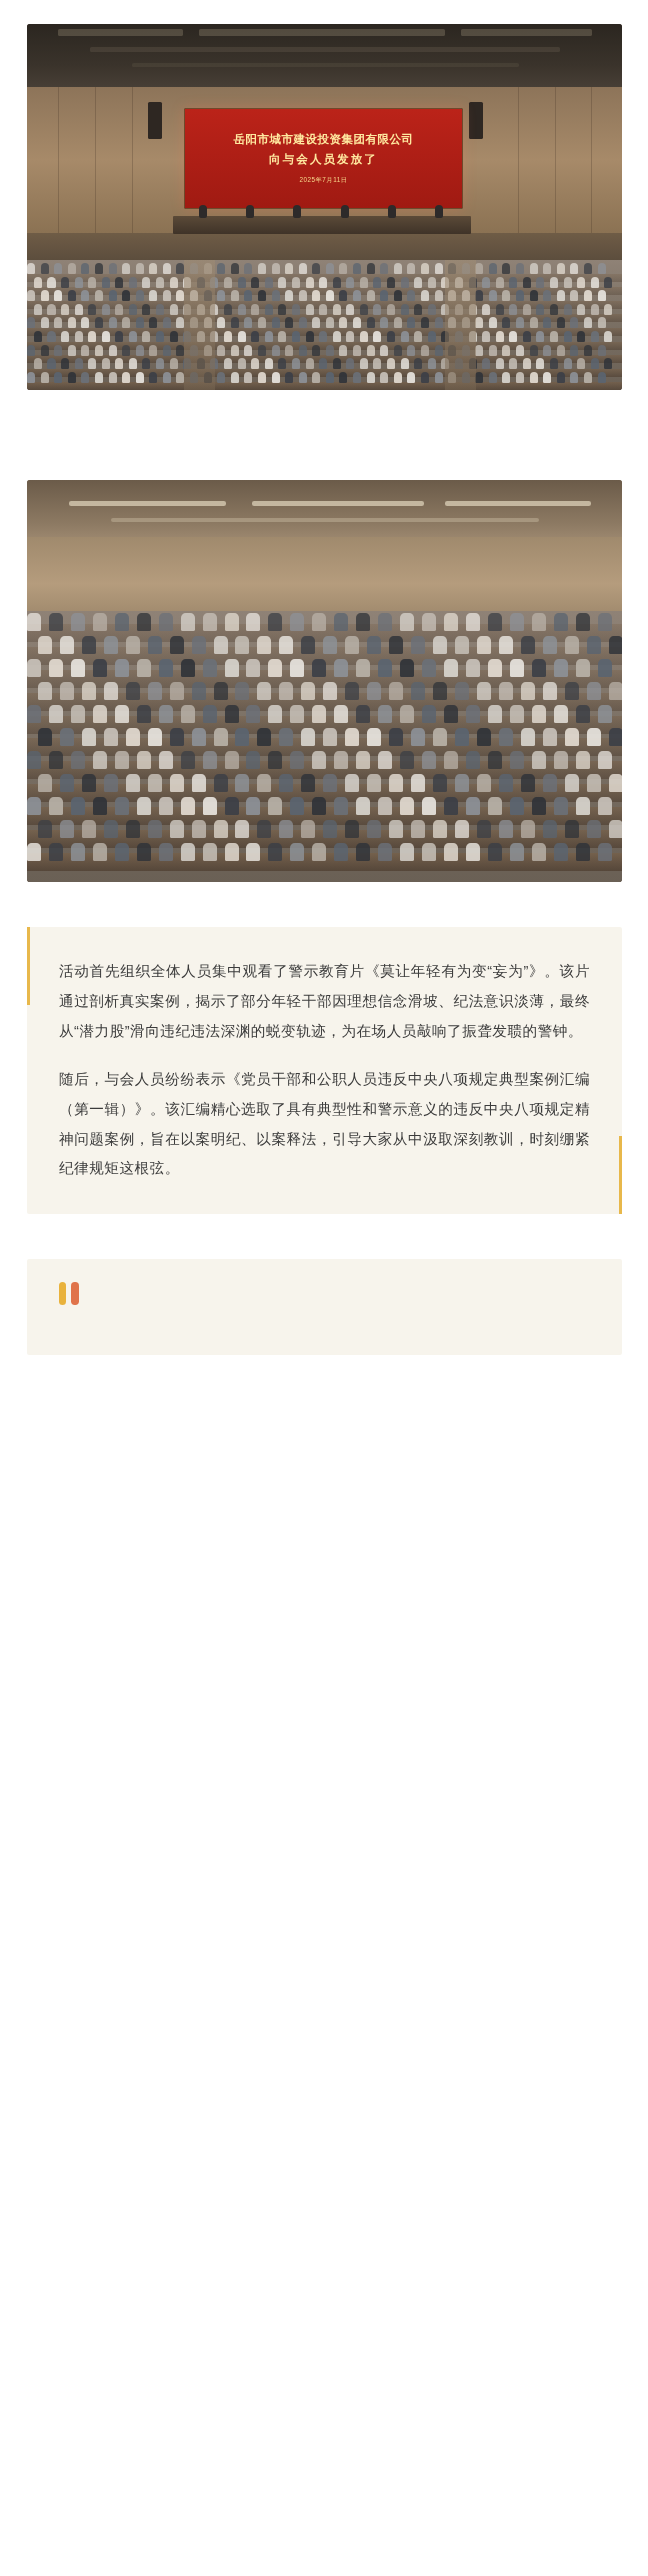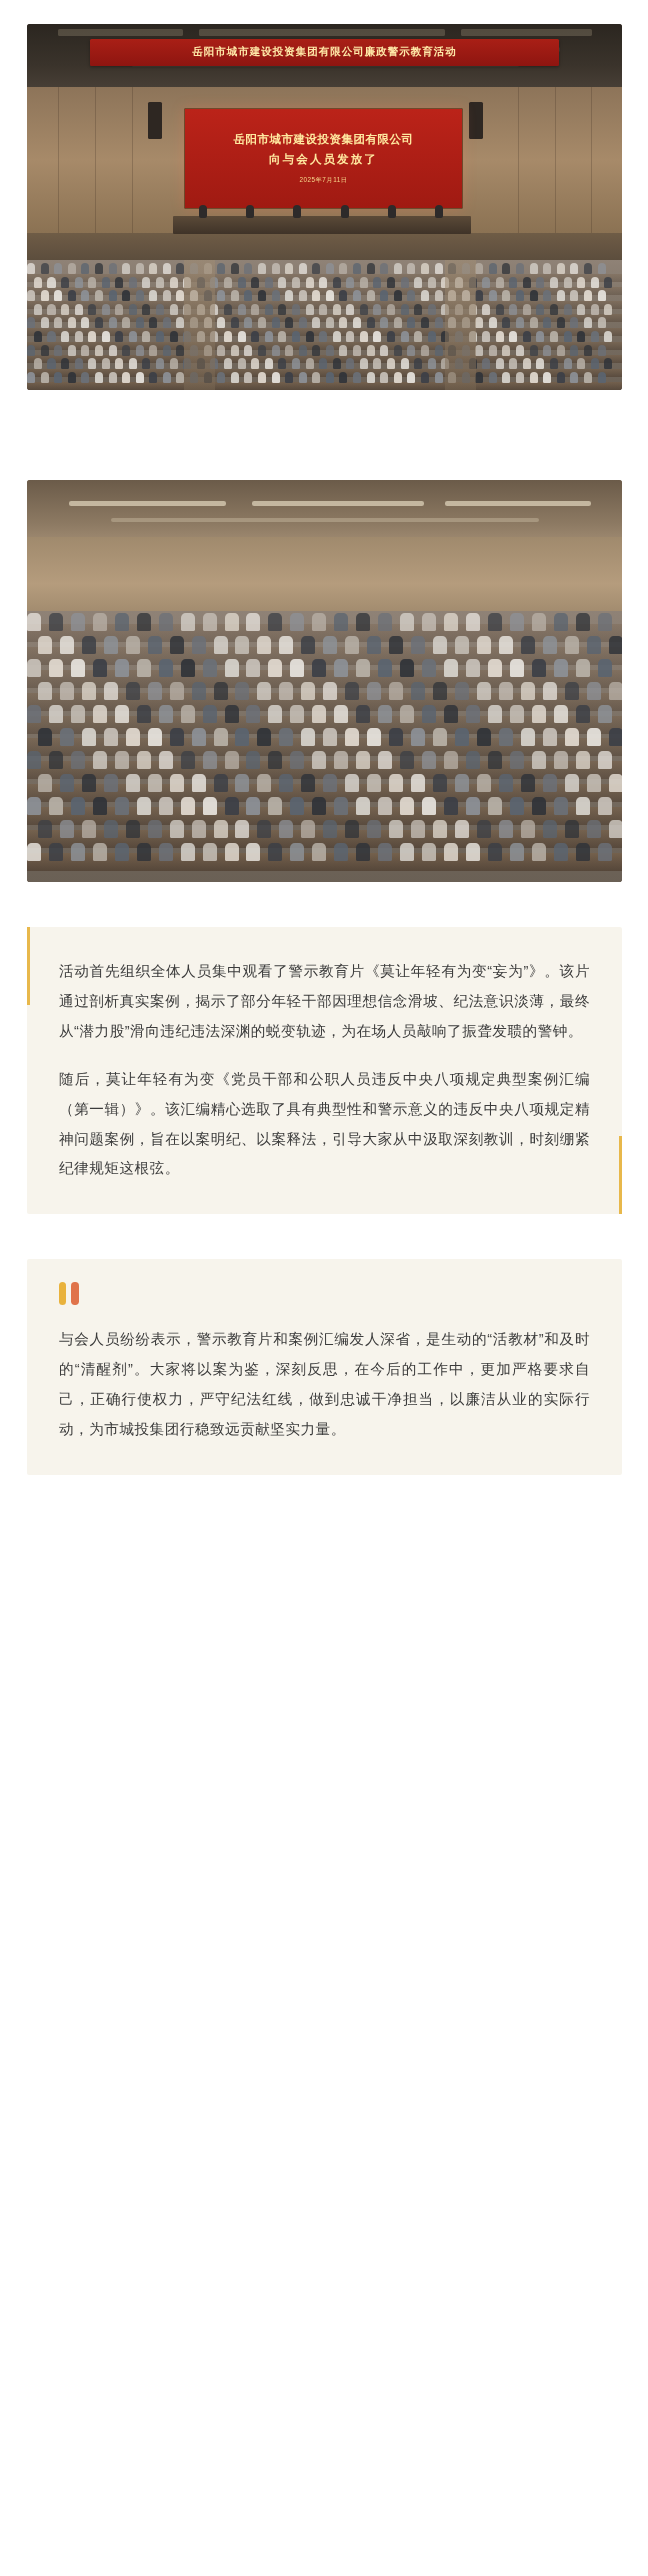--- a/index.html
+++ b/index.html
@@ -275,23 +275,20 @@
 
     <div class="stage-wall">
       <div class="wall-stripe" style="left:31px;"></div>
       <div class="wall-stripe" style="left:68px;"></div>
       <div class="wall-stripe" style="left:105px;"></div>
       <div class="wall-stripe" style="left:491px;"></div>
       <div class="wall-stripe" style="left:528px;"></div>
       <div class="wall-stripe" style="left:564px;"></div>
     </div>
 
-    <div class="hall-banner">
-      <span>岳阳市城市建设投资集团有限公司廉政警示教育活动</span>
-    </div>
 
     <div class="speaker left"></div>
     <div class="speaker right"></div>
 
     <div class="screen">
       <div class="line1">岳阳市城市建设投资集团有限公司</div>
       <div class="line2">向与会人员发放了</div>
       <div class="line3">2025年7月11日</div>
     </div>
 
@@ -1031,28 +1028,27 @@
         <div class="person" style="left: 571px; top: 232px; width: 13.6px; height: 17.7px; background: rgb(107, 112, 120); opacity: 0.83;"></div>
       </div>
   </div>
 
   <div class="spacer-80"></div>
 
   <div class="card">
     <div class="card-bar-left"></div>
     <div class="card-bar-right"></div>
     <p>活动首先组织全体人员集中观看了警示教育片《莫让年轻有为变“妄为”》。该片通过剖析真实案例，揭示了部分年轻干部因理想信念滑坡、纪法意识淡薄，最终从“潜力股”滑向违纪违法深渊的蜕变轨迹，为在场人员敲响了振聋发聩的警钟。</p>
-    <p>随后，莫让年轻有为变《党员干部和公职人员违反中央八项规定典型案例汇编（第一辑）》。该汇编精心选取了具有典型性和警示意义的违反中央八项规定精神问题案例，旨在以案明纪、以案释法，引导大家从中汲取深刻教训，时刻绷紧纪律规矩这根弦。</p>
+    <p>随后，与会人员纷纷表示《党员干部和公职人员违反中央八项规定典型案例汇编（第一辑）》。该汇编精心选取了具有典型性和警示意义的违反中央八项规定精神问题案例，旨在以案明纪、以案释法，引导大家从中汲取深刻教训，时刻绷紧纪律规矩这根弦。</p>
   </div>
 
   <div class="spacer-80"></div>
 
   <div class="card" style="padding-top:23px;">
     <div class="quote-marks">
       <i class="qm-1"></i>
       <i class="qm-2"></i>
     </div>
     <div style="height:18px;"></div>
-    <p>与会人员纷纷表示，警示教育片和案例汇编发人深省，是生动的“活教材”和及时的“清醒剂”。大家将以案为鉴，深刻反思，在今后的工作中，更加严格要求自己，正确行使权力，严守纪法红线，做到忠诚干净担当，以廉洁从业的实际行动，为市城投集团行稳致远贡献坚实力量。</p>
   </div>
 
 </div>
 
 
 </body></html>

